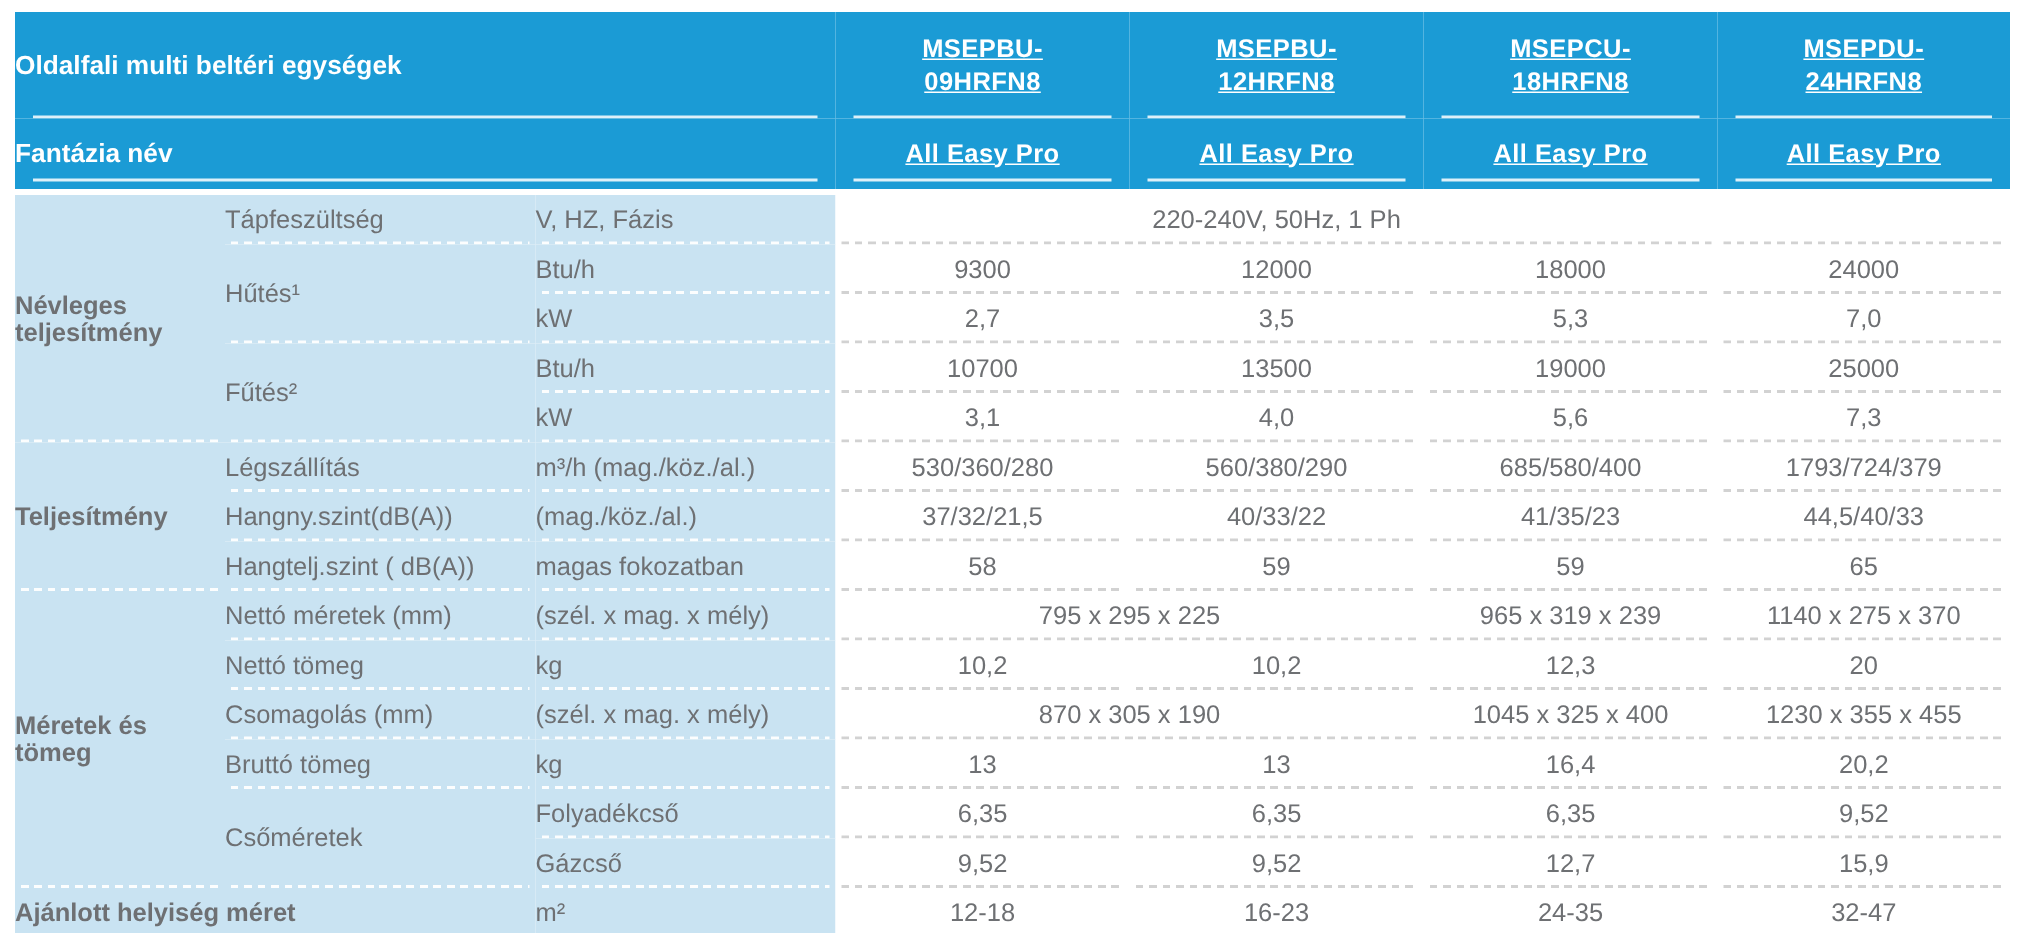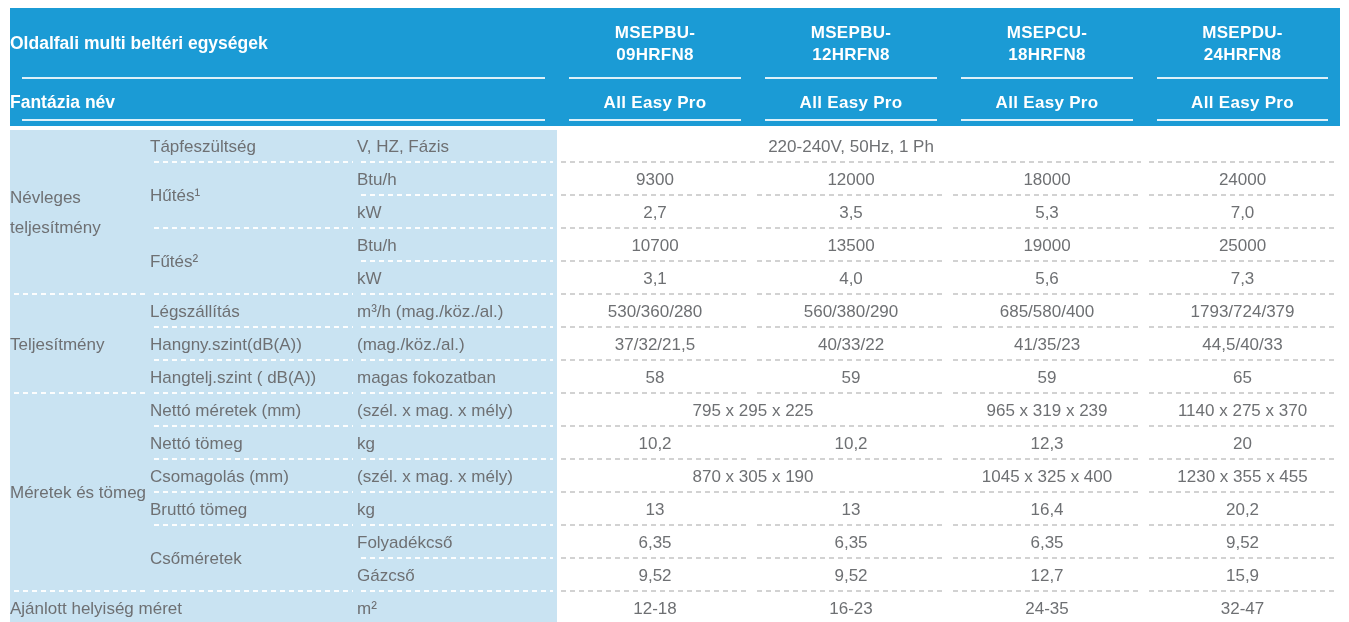--- a/index.html
+++ b/index.html
@@ -31,21 +31,21 @@
     background-size:calc(100% - 24px) 2px;
     background-position:center bottom;
   }
   .hr2 th {
     height:47px;
     background-image:linear-gradient(rgba(255,255,255,.85), rgba(255,255,255,.85));
     background-size:calc(100% - 24px) 2px;
     background-position:center calc(100% - 5px);
   }
   th.hl { text-align:left; padding-left:13px; font-size:17.5px; }
-  th.hm { text-align:center; font-size:17px; line-height:22px; letter-spacing:.3px; }
+  th.hm { text-align:center; font-size:17px; line-height:22px; letter-spacing:.3px;text-decoration:underline; }
 
   
   .gap td { height:4px; background:#ffffff; }
 
   
   .br td { height:33px; font-size:17px; color:#6e7073; font-weight:300; }
   td.lb {
     background-color:#c9e3f2;
     background-image:repeating-linear-gradient(90deg, rgba(255,255,255,.95) 0 5px, rgba(255,255,255,0) 5px 9px);
     background-size:calc(100% - 8px) 2px;
@@ -53,21 +53,21 @@
     background-repeat:no-repeat;
   }
   td.wt {
     background-color:#ffffff;
     background-image:repeating-linear-gradient(90deg, #d2d2d2 0 5px, rgba(255,255,255,0) 5px 9px);
     background-size:calc(100% - 8px) 2px;
     background-position:4px 100%;
     background-repeat:no-repeat;
     text-align:center;
   }
-  td.grp  { padding-left:13px; line-height:30px; }
+  td.grp  { padding-left:13px; line-height:18px;font-weight:bold; }
   td.lbl  { padding-left:5px; }
   td.unit { padding-left:5px; }
   tr.last td { background-image:none; }
 </style>
 </head>
 <body>
 
 <div class="page">
   <table class="spec">
     <colgroup>

